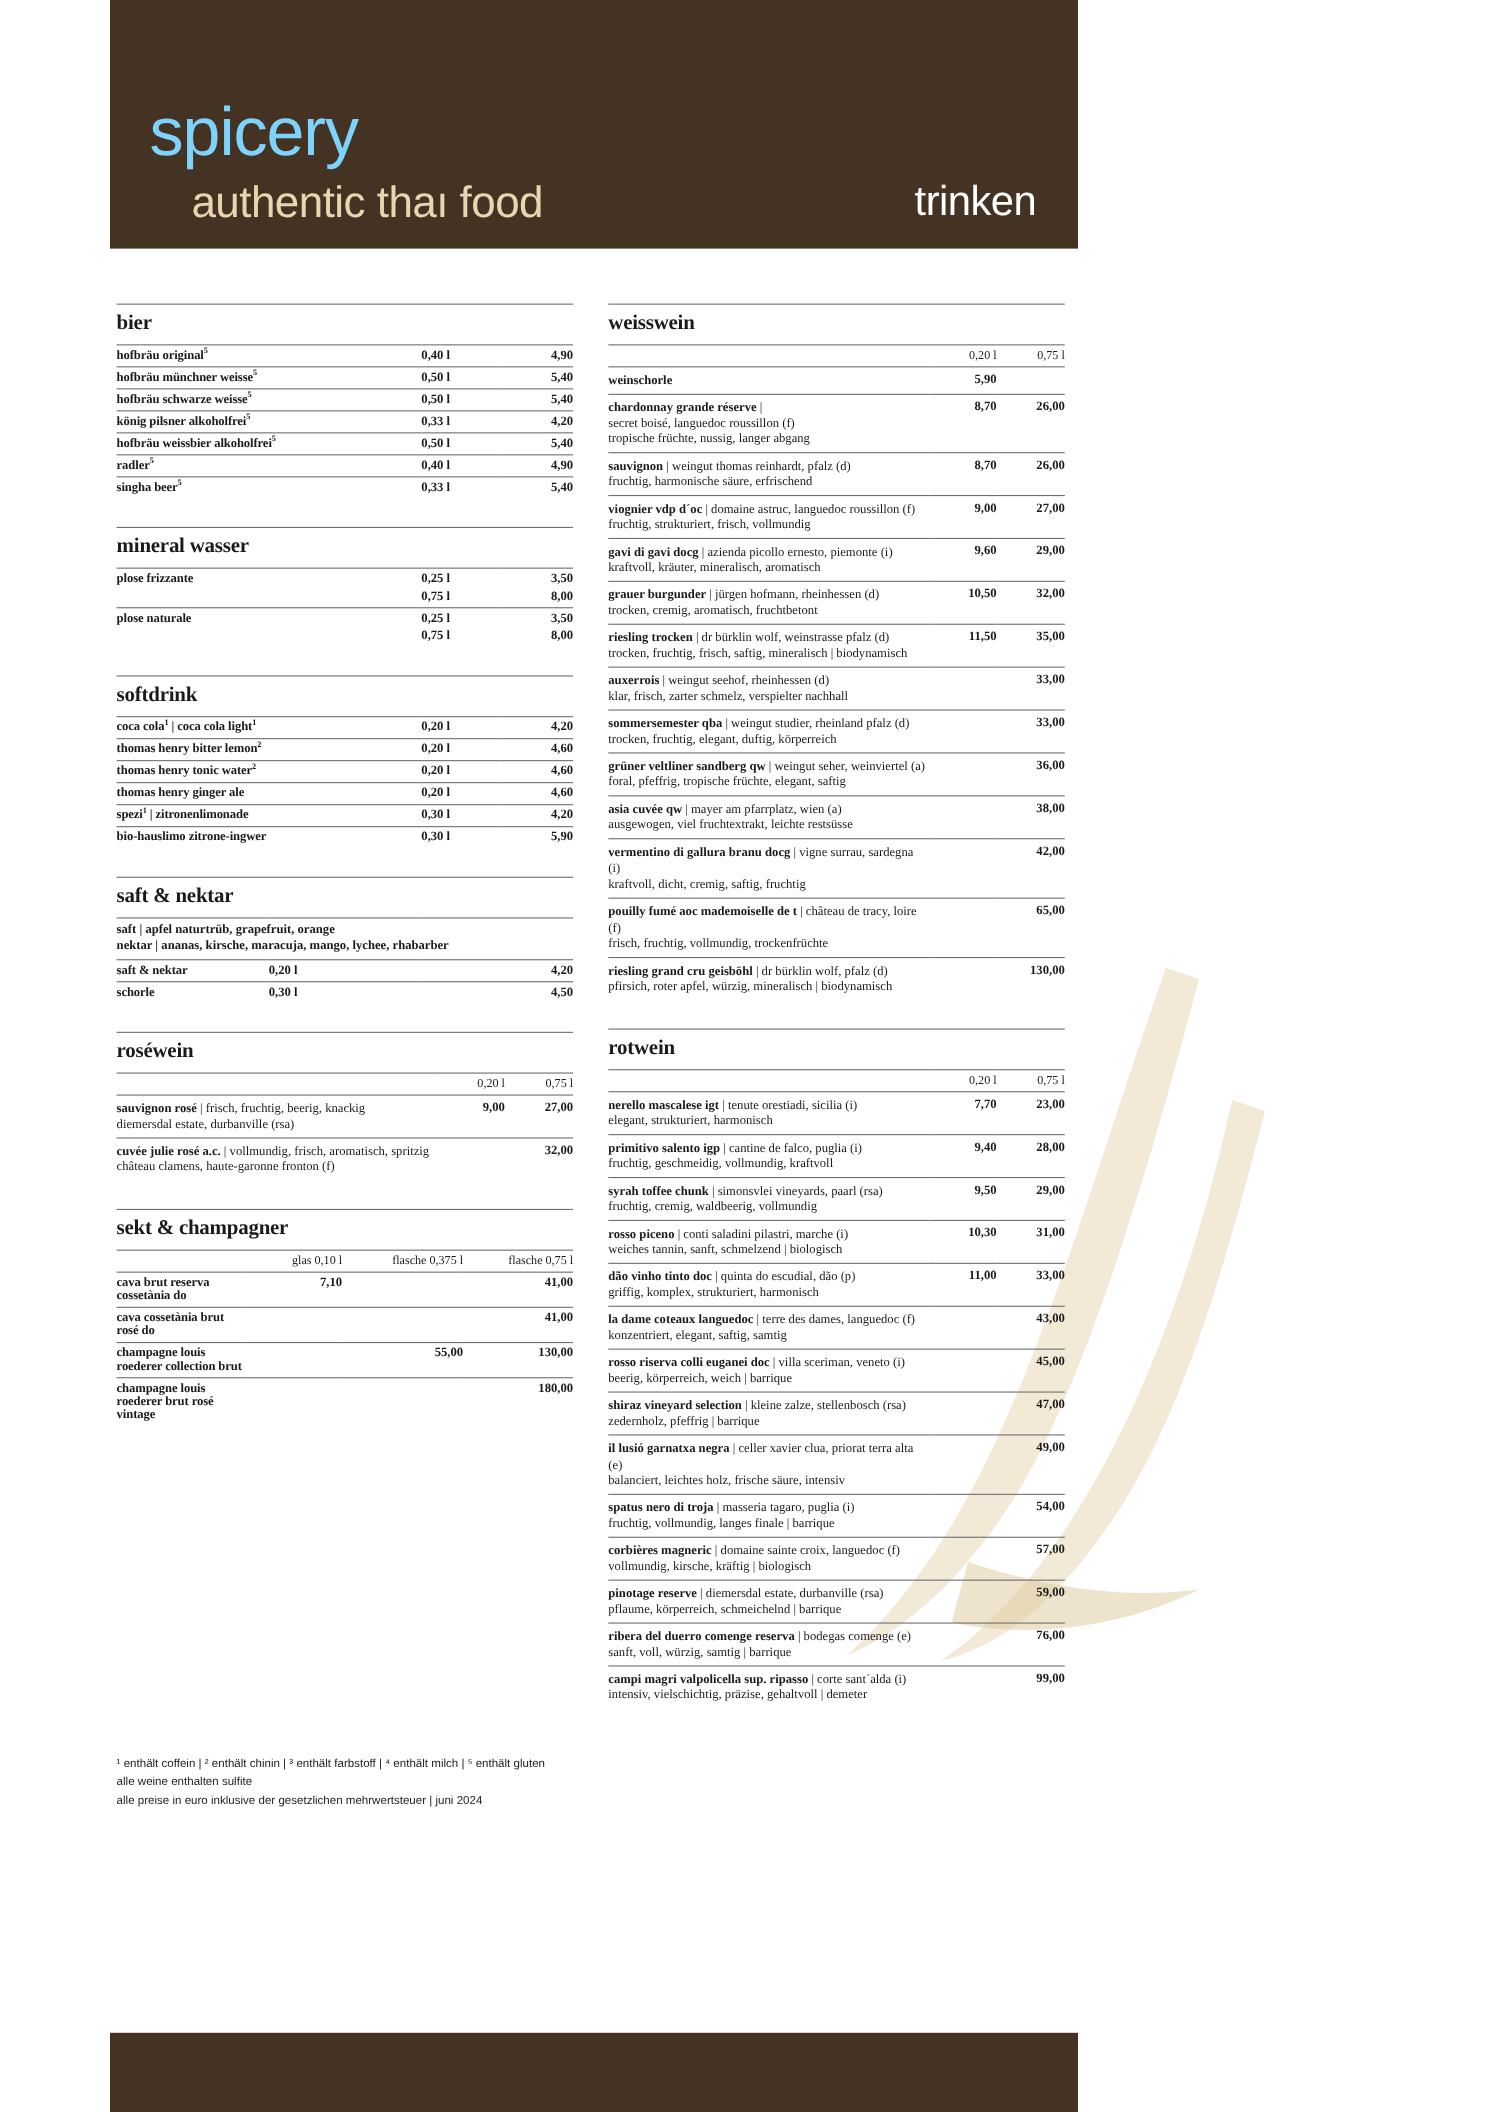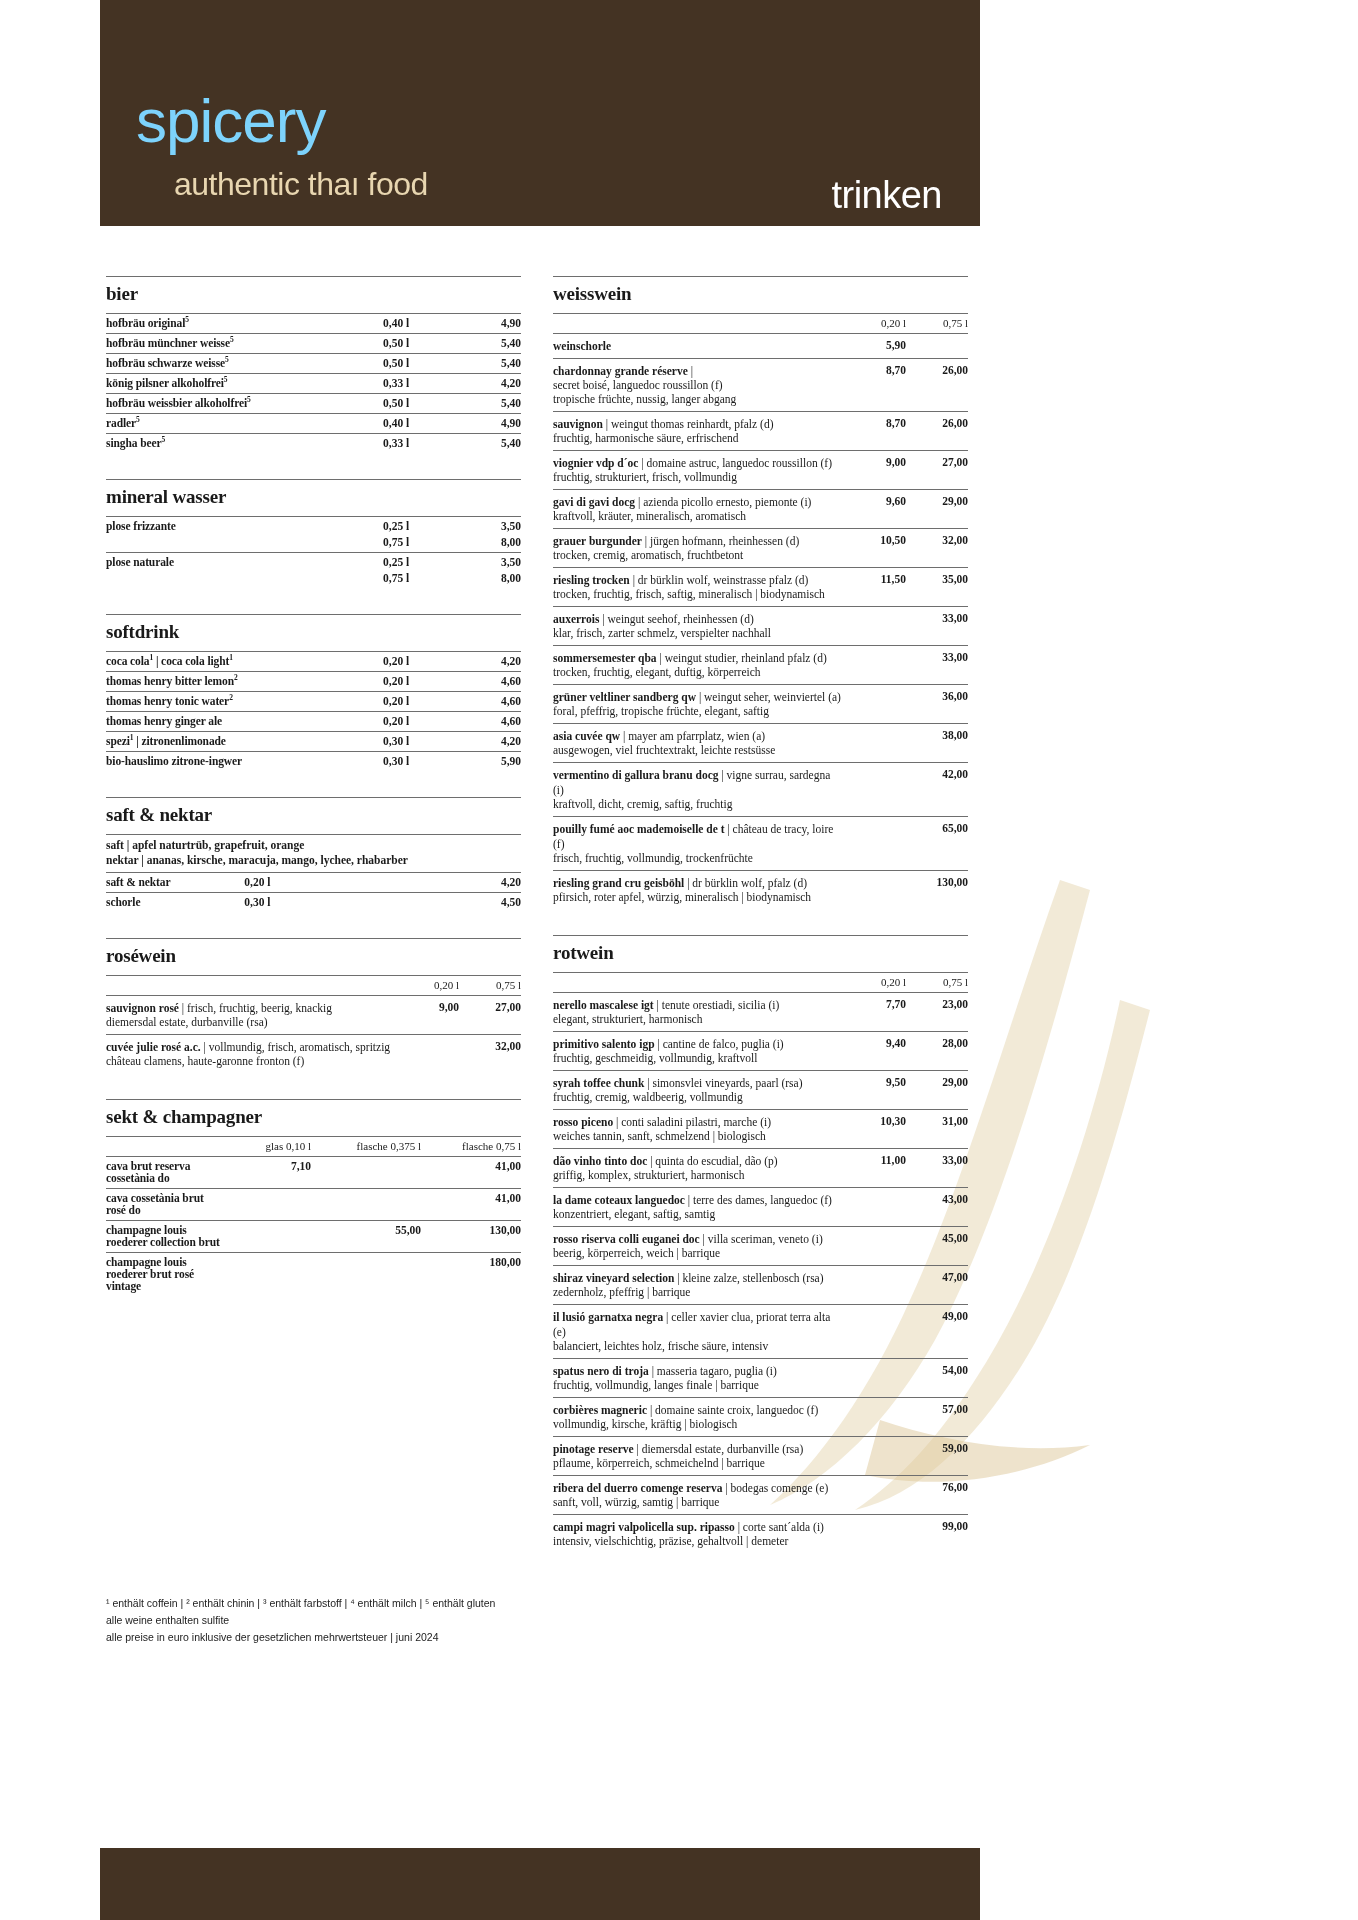--- a/index.html
+++ b/index.html
@@ -35,30 +35,30 @@
     font-size: 62px;
     line-height: 62px;
     font-weight: 400;
     color: #7dd3fc;
     letter-spacing: -1px;
   }
   .tagline {
     position: absolute;
     left: 74px;
     top: 166px;
-    font-size: 32px;
+    font-size: 40px;
     line-height: 36px;
     font-weight: 400;
     color: #e8d6b0;
     letter-spacing: -0.5px;
   }
   .page-kind {
     position: absolute;
     right: 38px;
-    top: 176px;
+    top: 164px;
     font-size: 38px;
     line-height: 38px;
     font-weight: 400;
     color: #ffffff;
     letter-spacing: -0.5px;
   }
 
   
   .footer-band {
     position: absolute;

